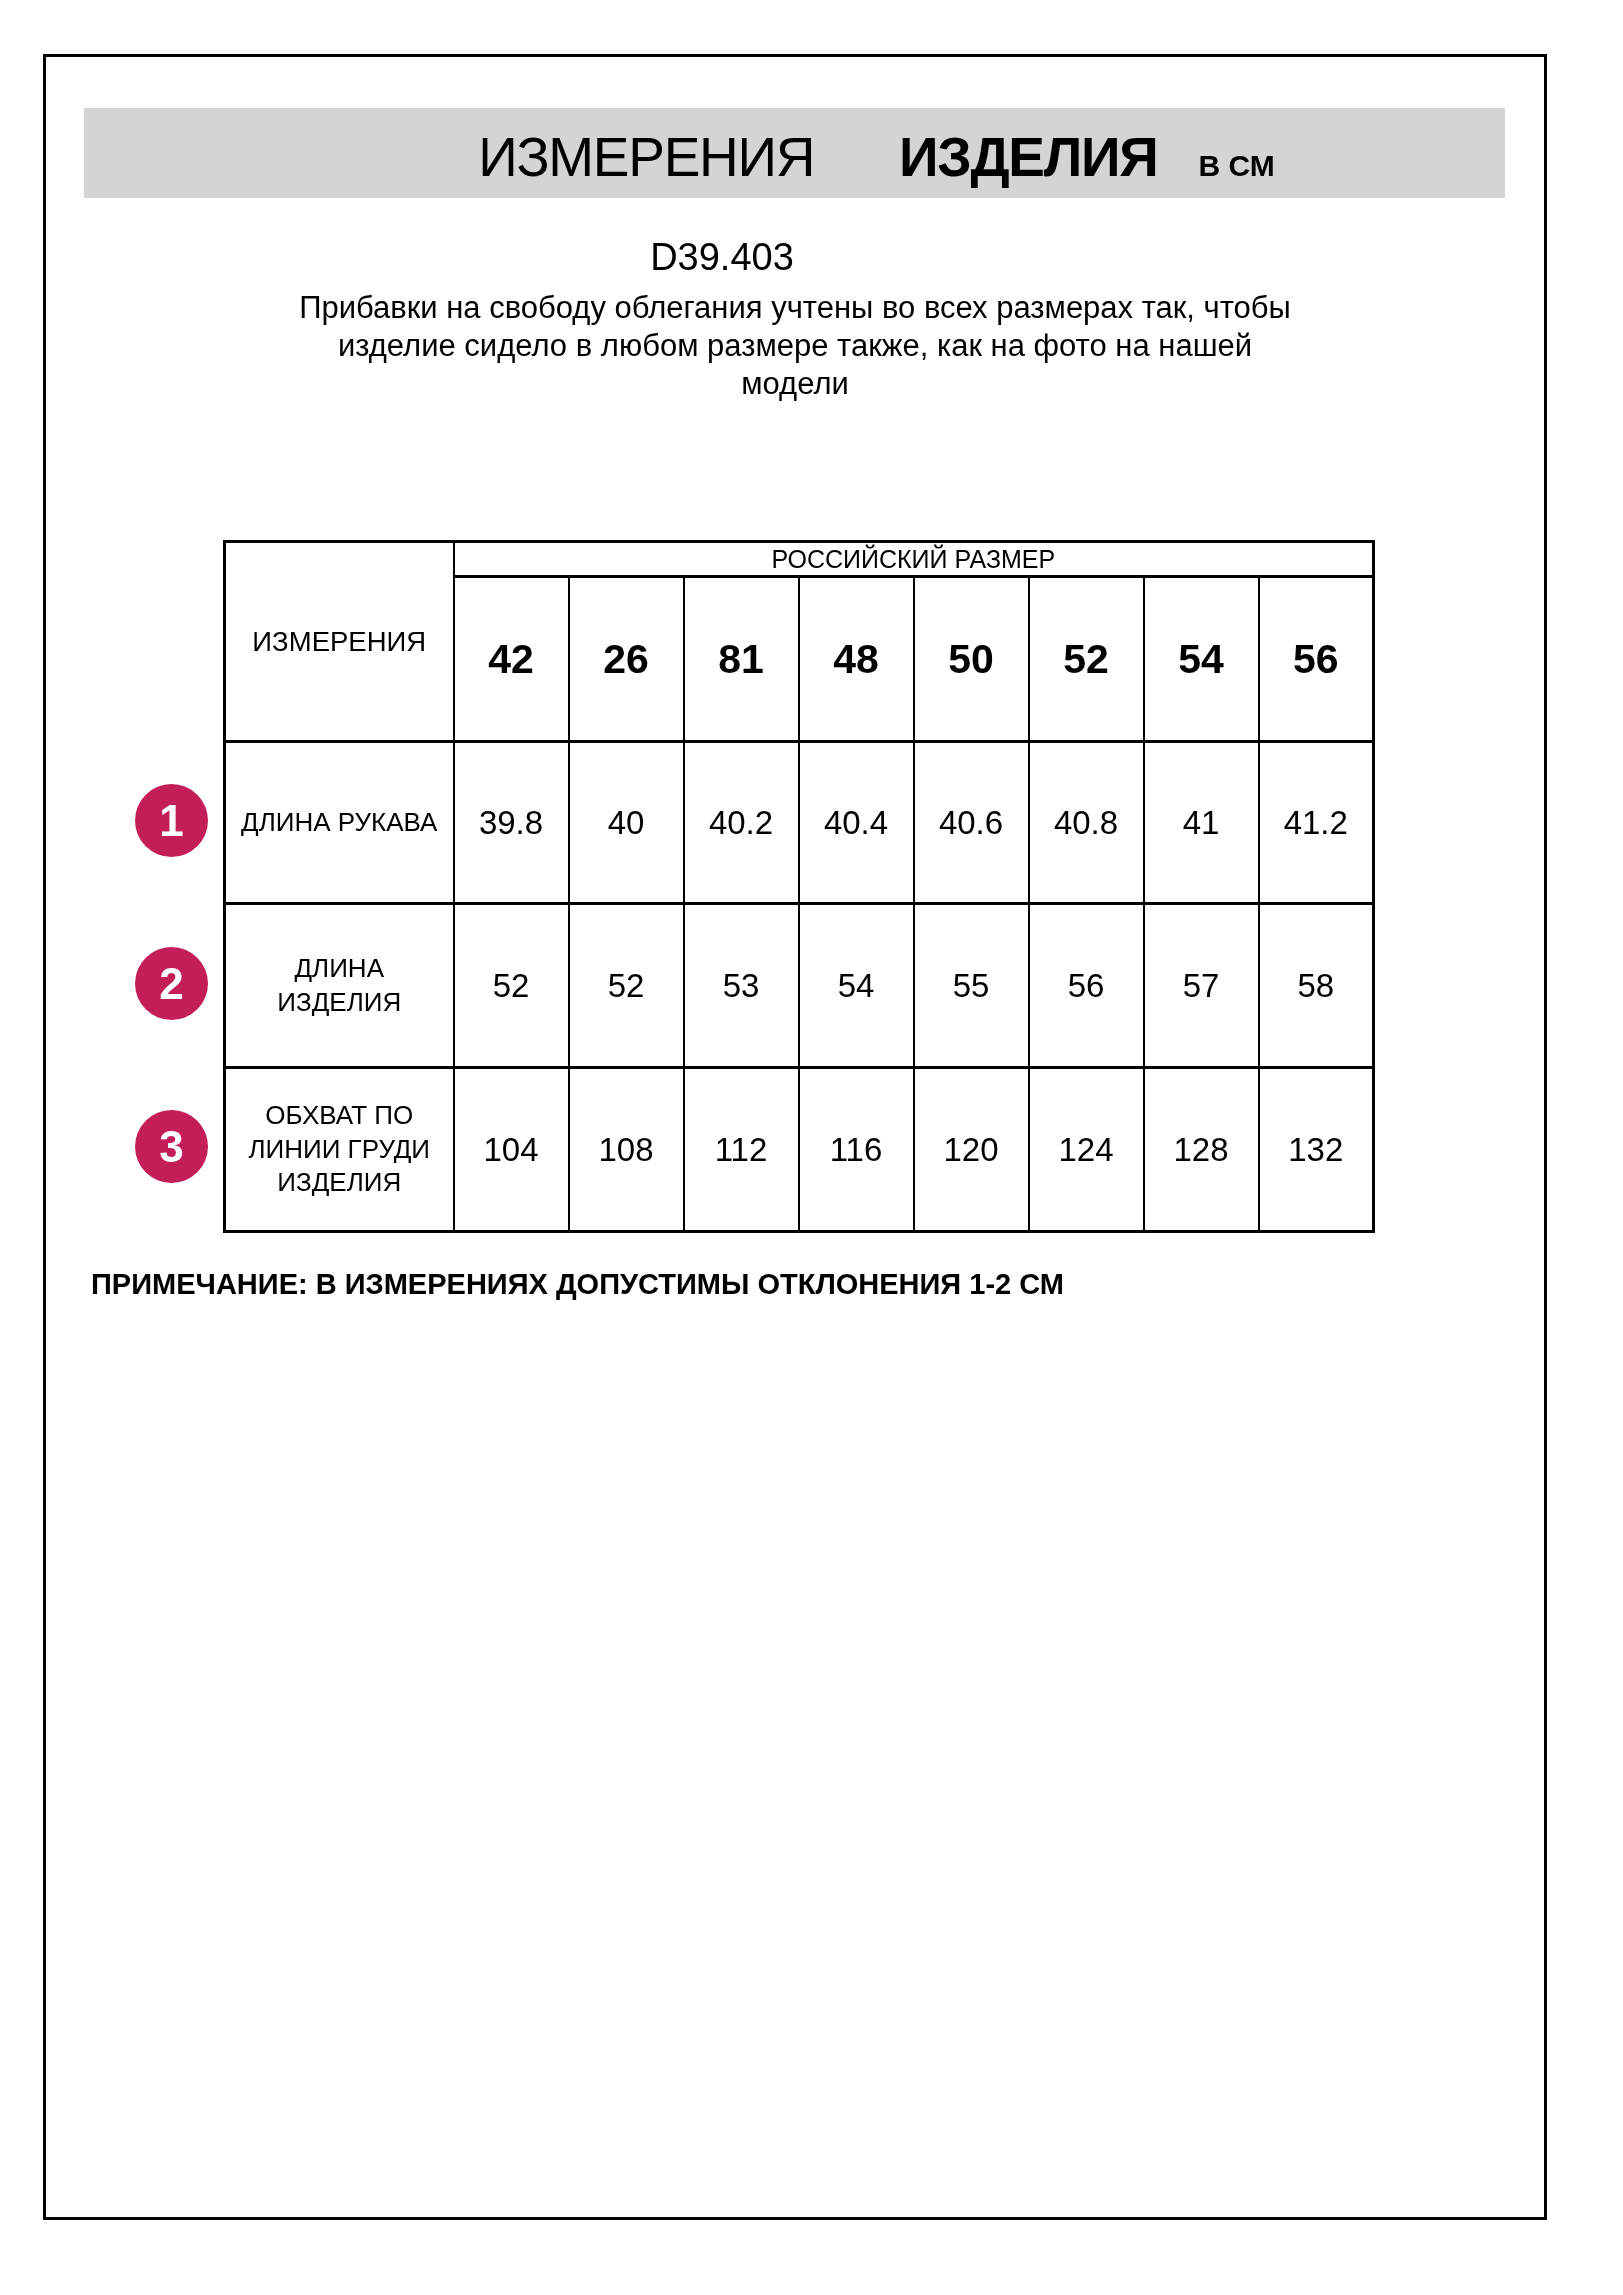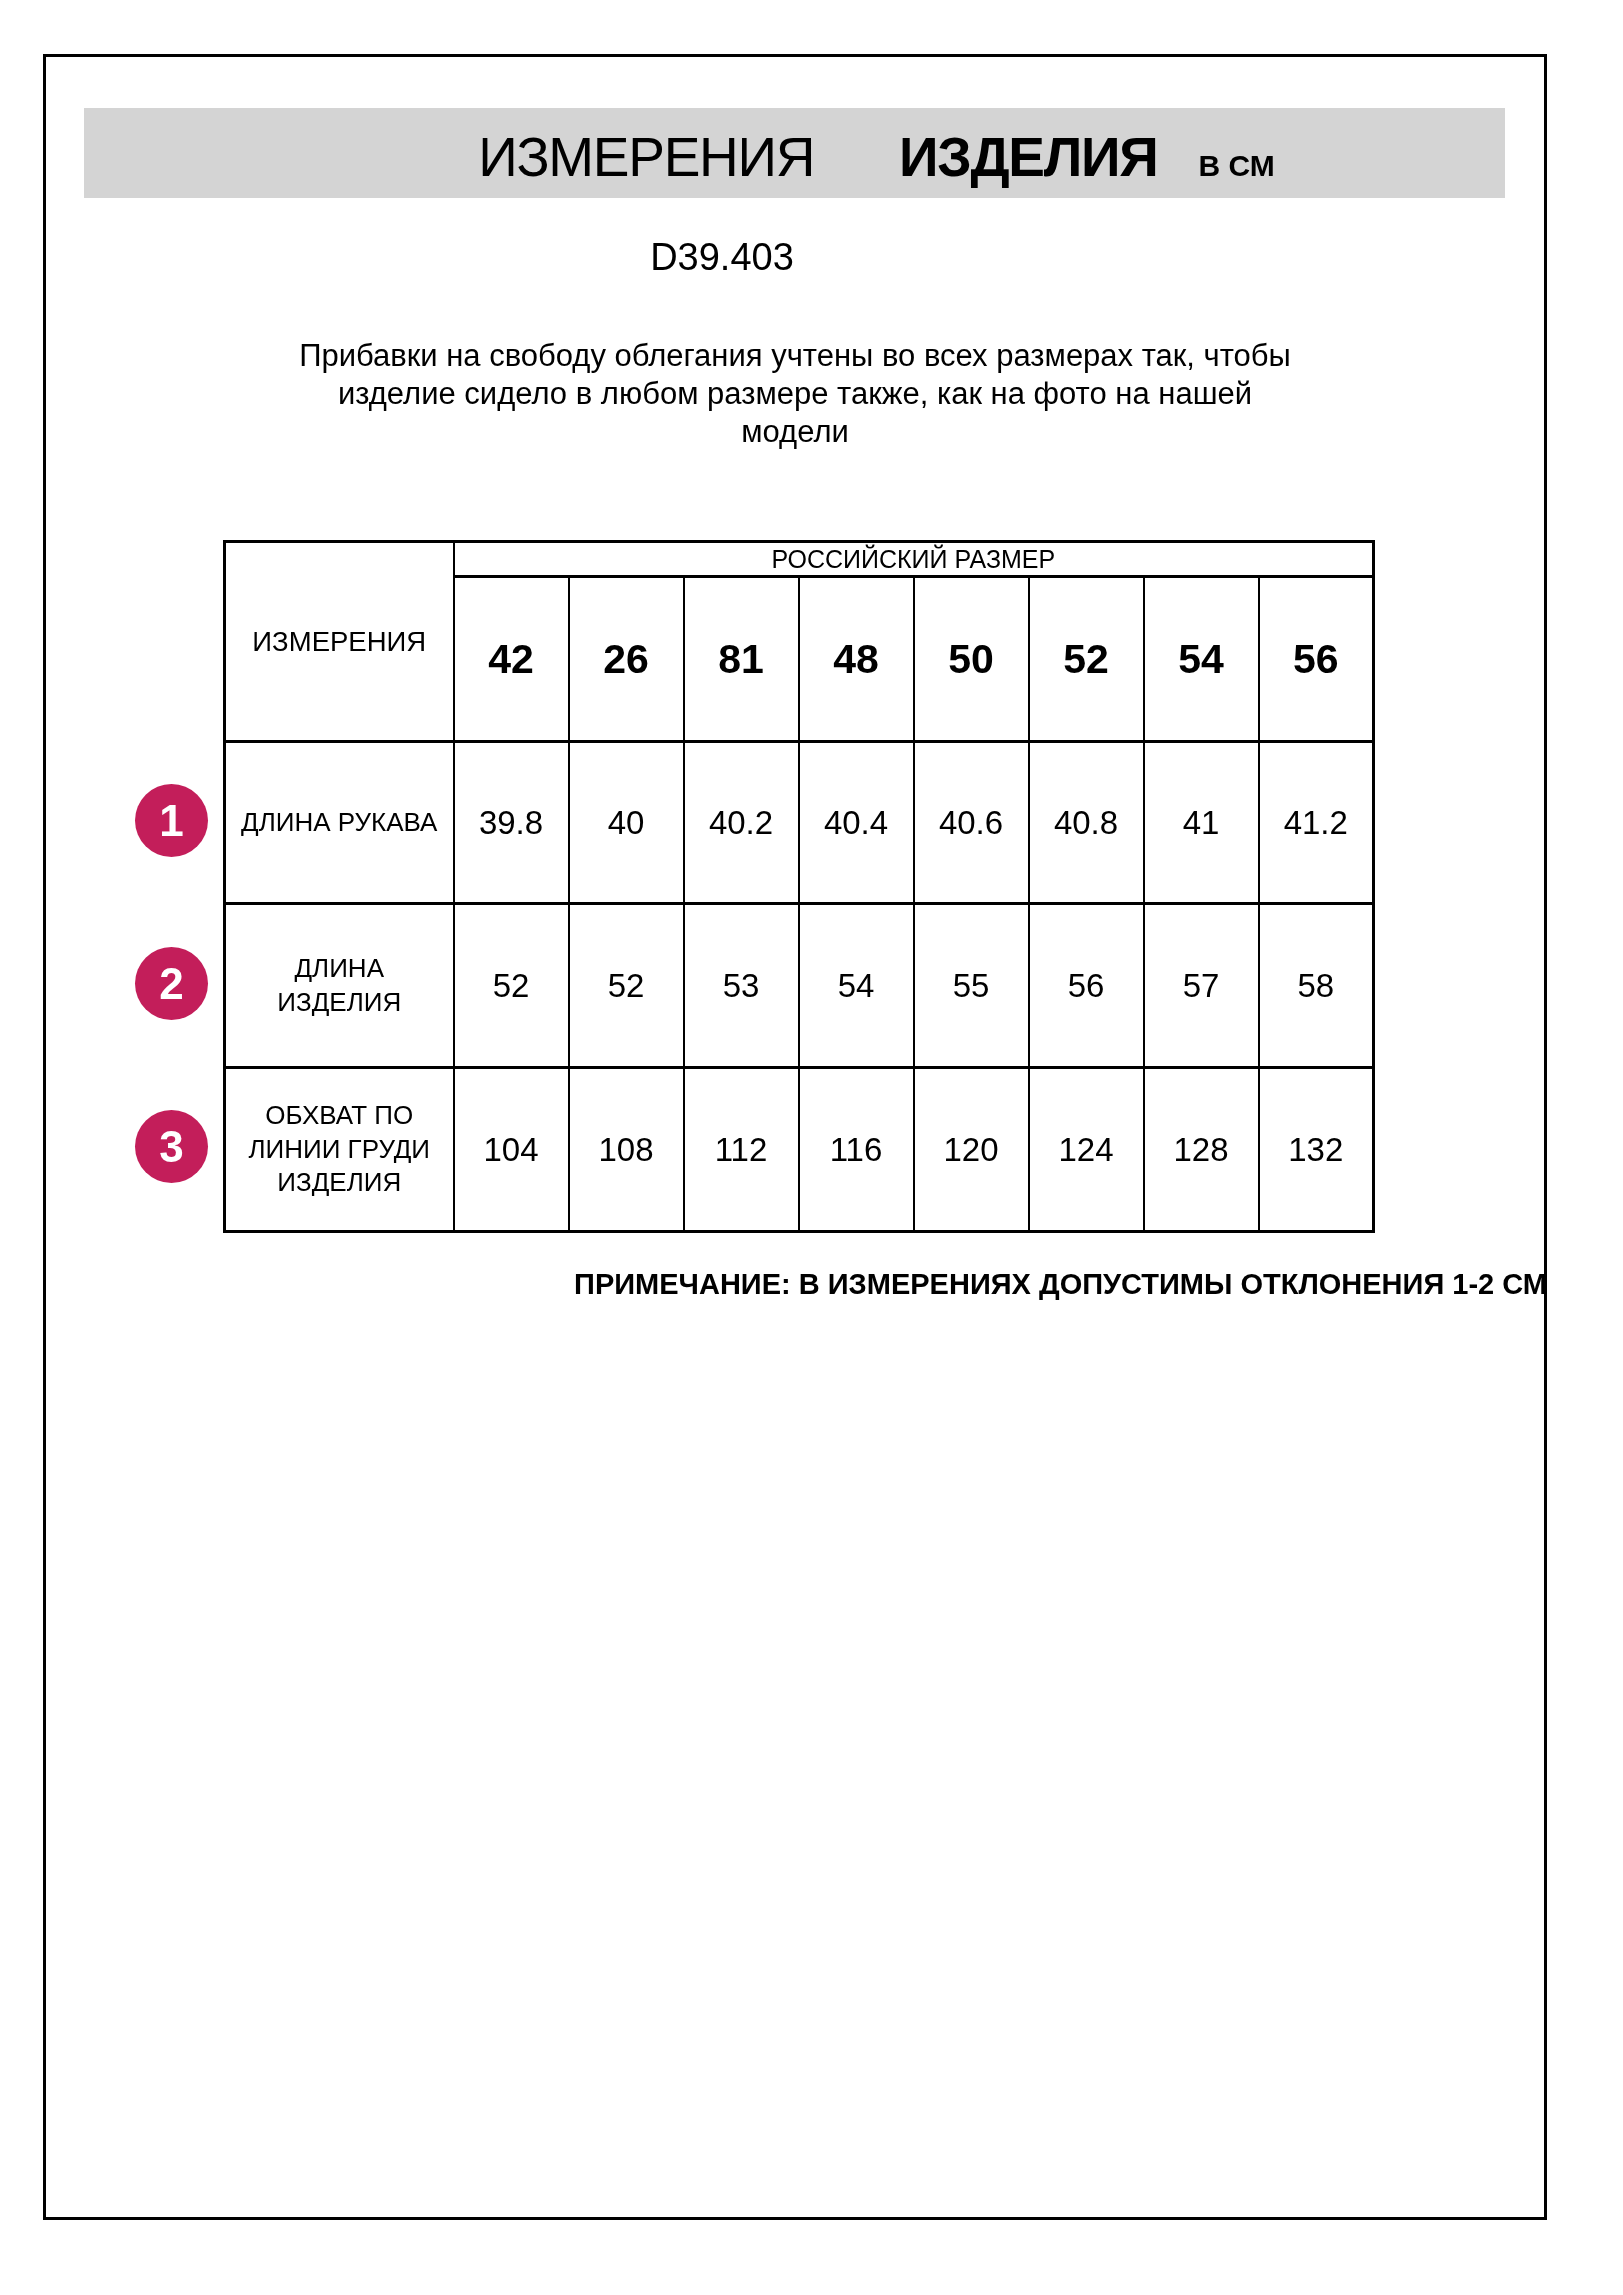--- a/index.html
+++ b/index.html
@@ -58,21 +58,20 @@
     font-weight: 400;
   }
   .subtitle {
     position: absolute;
     left: 43px; top: 289px;
     width: 1504px;
     text-align: center;
     font-size: 31px;
     line-height: 38px;
     white-space: pre-line;
-    margin-top: 48px;
   }
   table.size-table {
     position: absolute;
     left: 223px; top: 540px;
     width: 1146px;
     table-layout: fixed;
     border-collapse: collapse;
     border: 3.3px solid #000;
   }
   table.size-table td {
@@ -107,21 +106,21 @@
     font-size: 44px;
     font-weight: 700;
   }
   .badge-1 { top: 784px; }
   .badge-2 { top: 947px; }
   .badge-3 { top: 1110px; }
   .tolerance-note {
     position: absolute;
     left: 43px; top: 1268px;
     width: 1504px;
-    text-align: right;
+    text-align: left;
     font-size: 29px;
     font-weight: 700;
     padding-left: 48px;
   }
 </style>
 </head>
 <body>
 
 <div>
 

